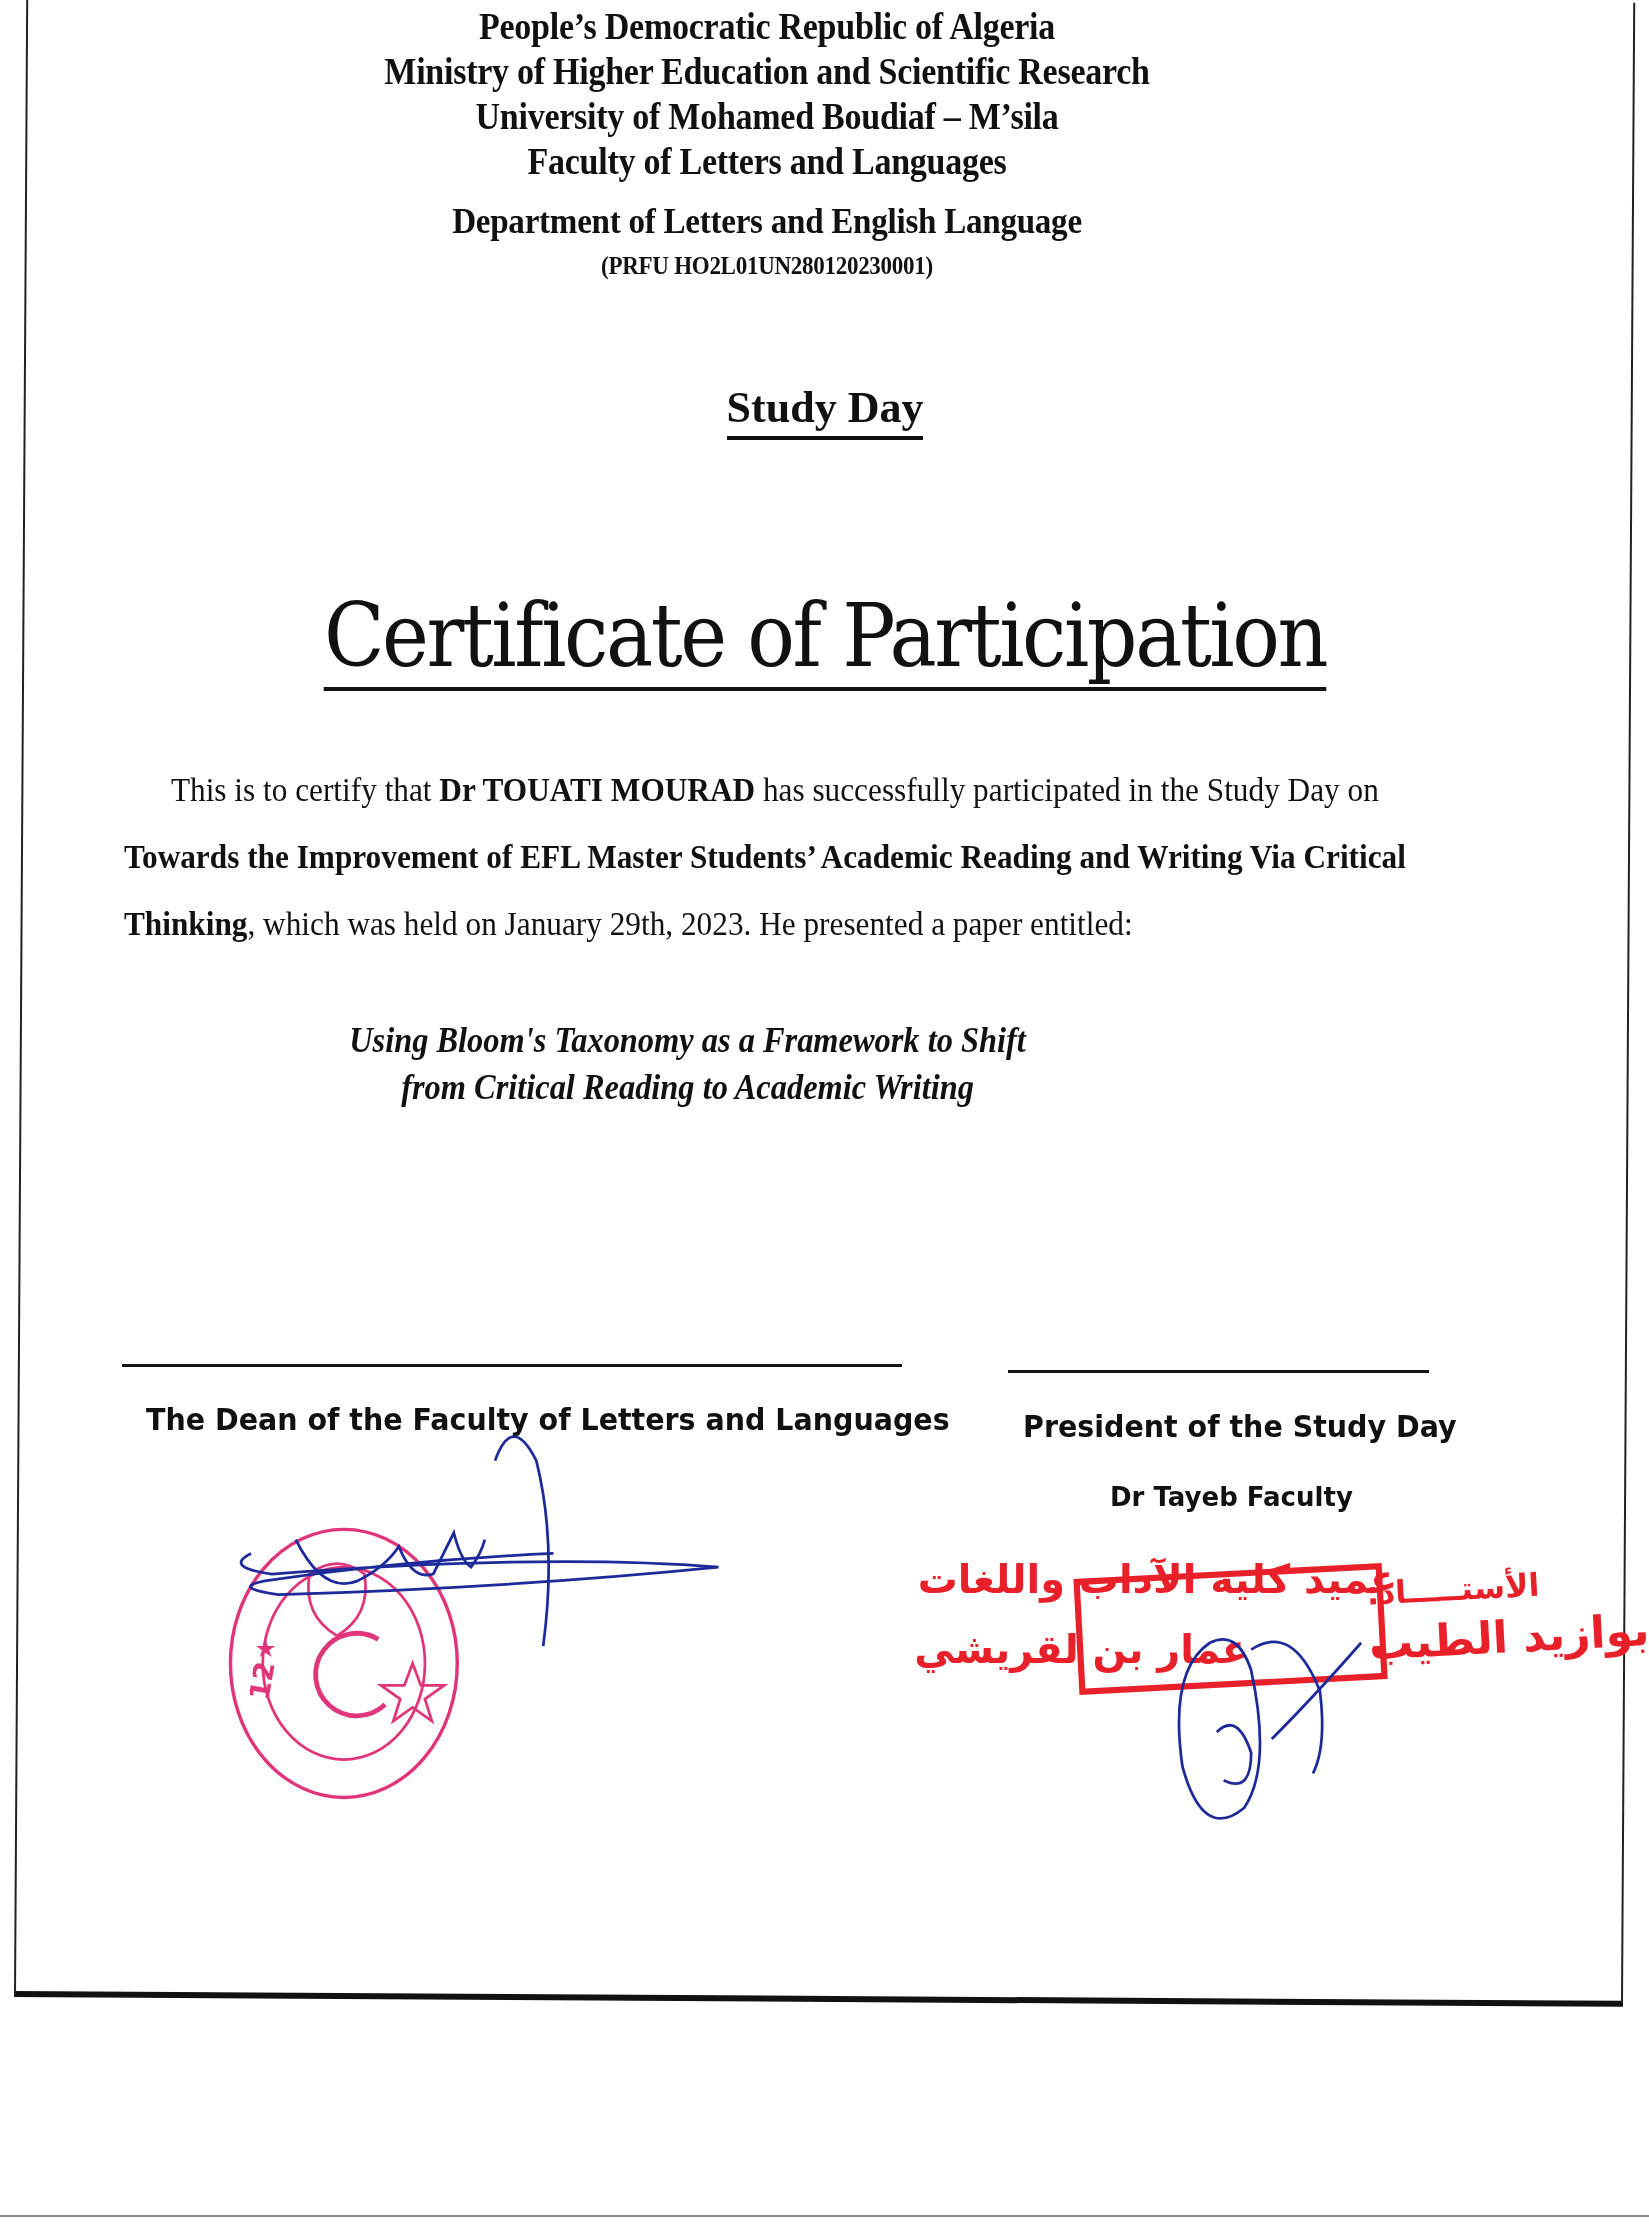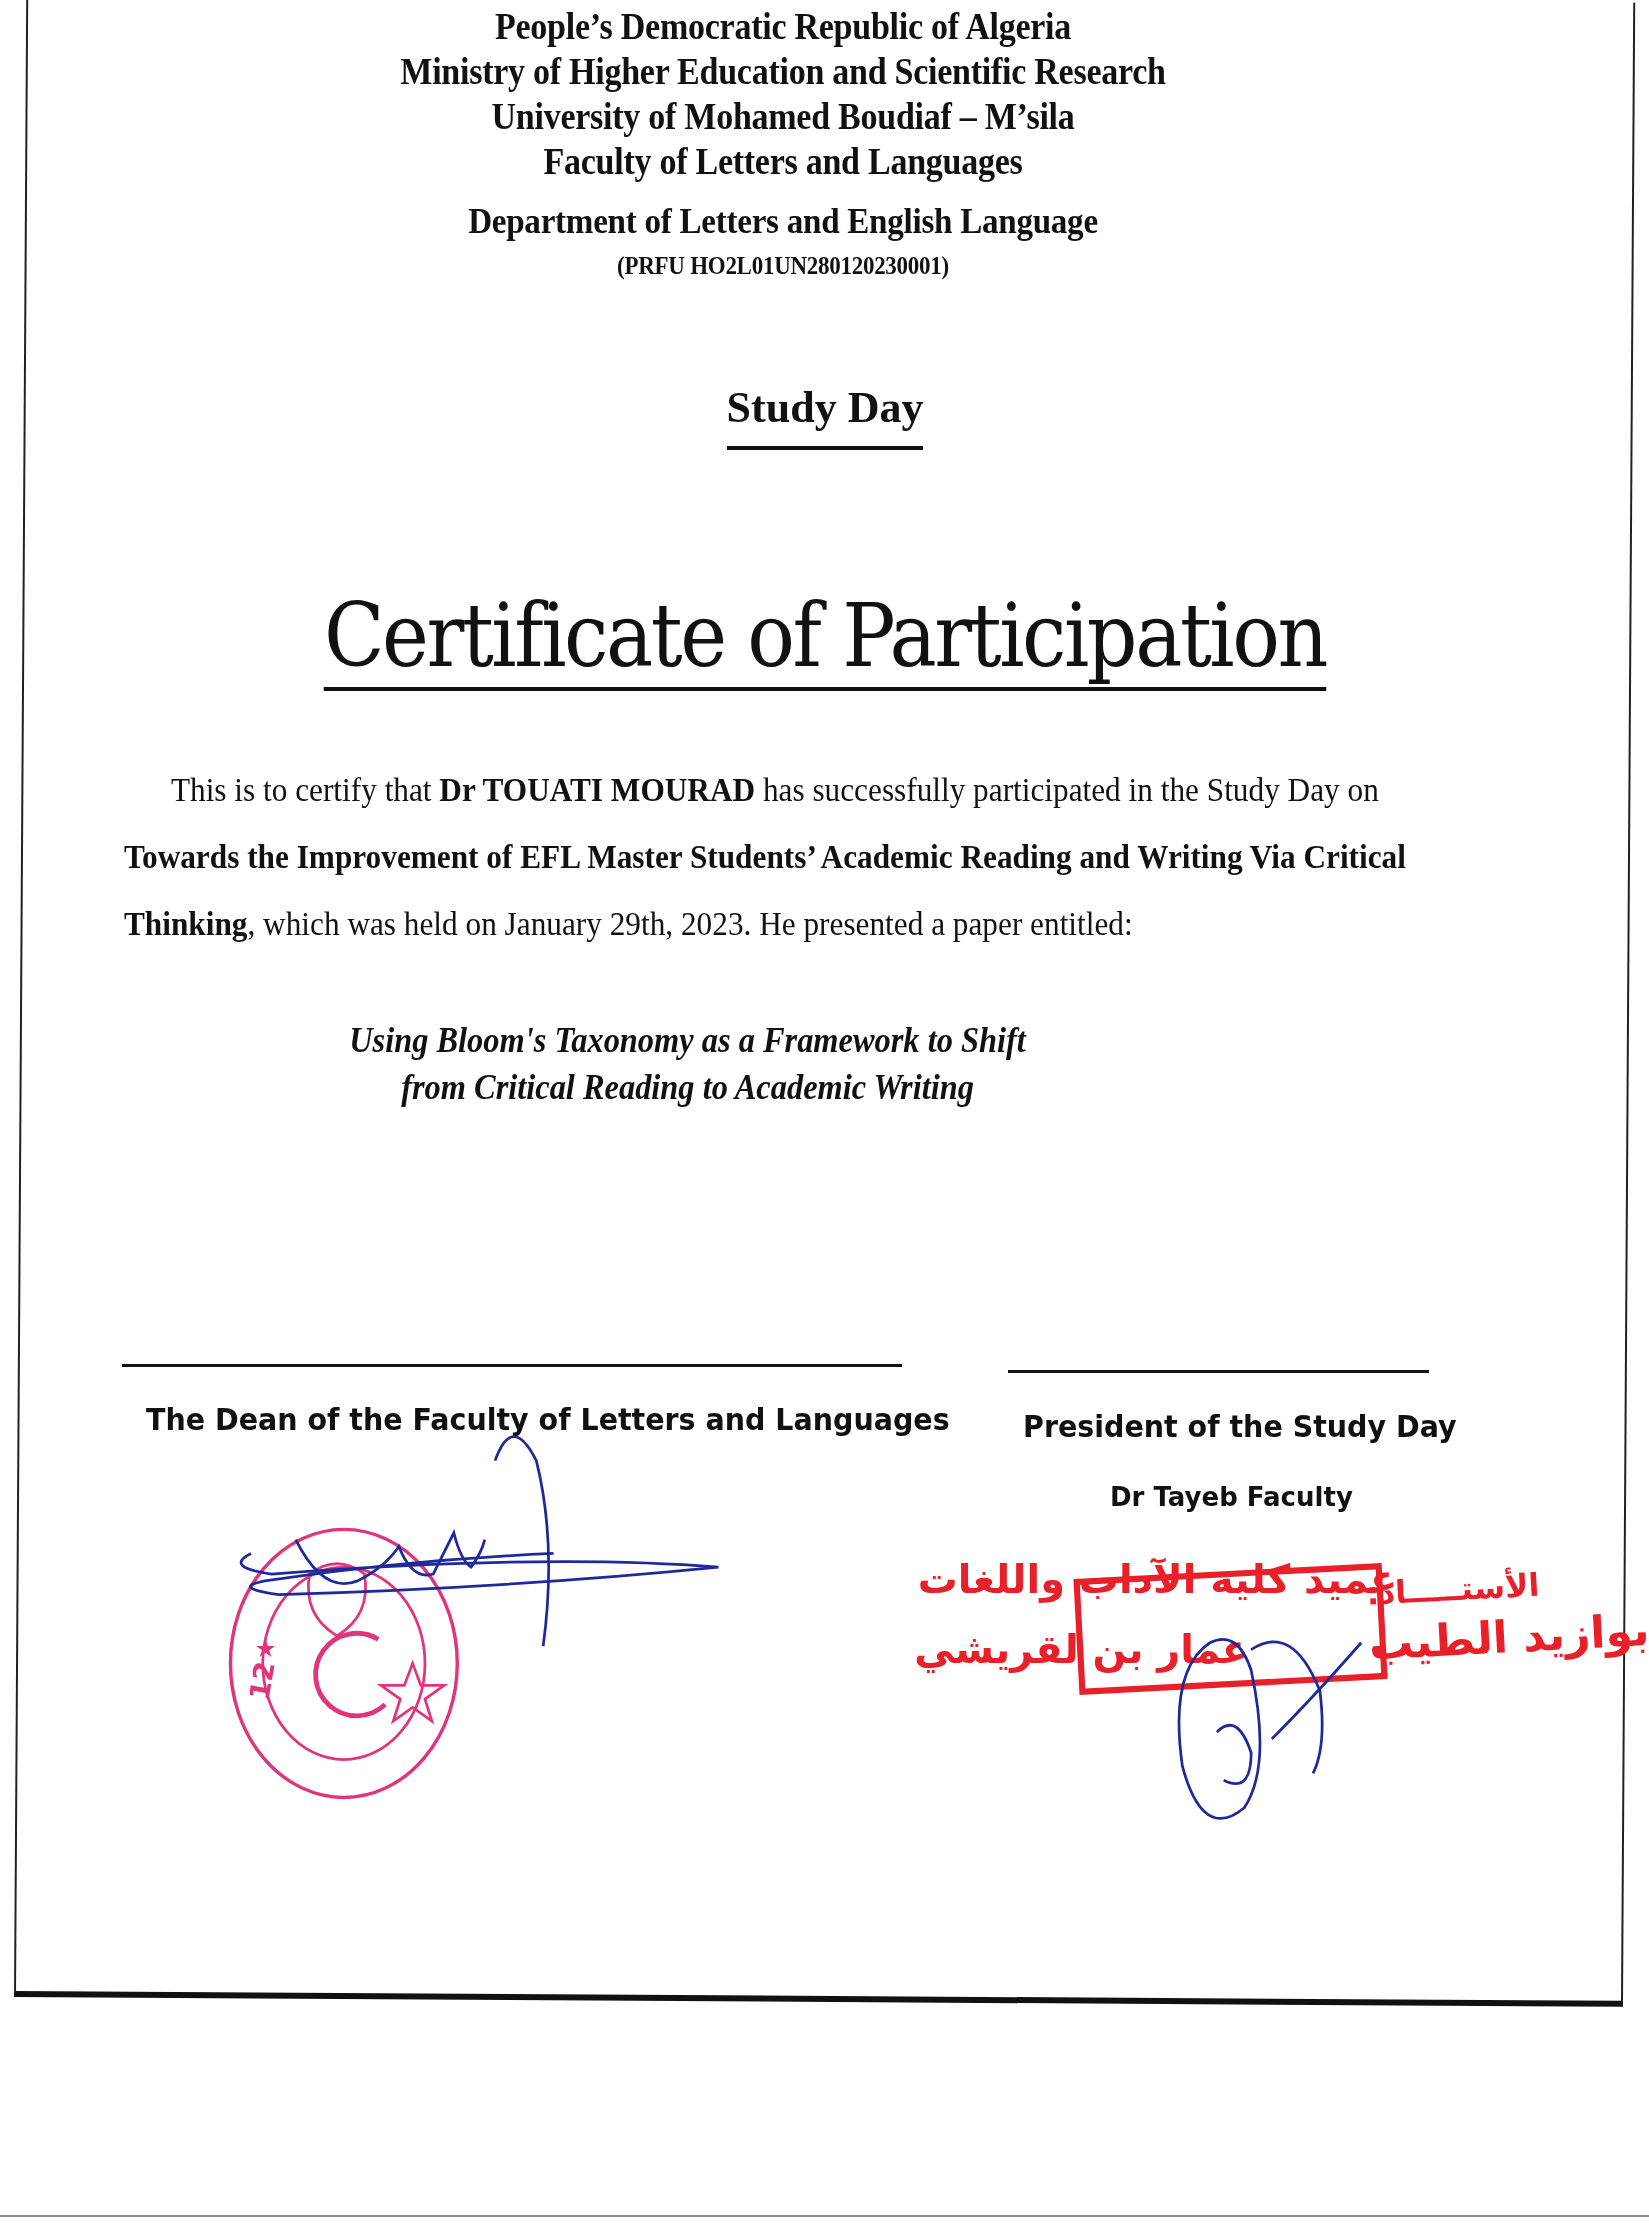--- a/index.html
+++ b/index.html
@@ -6,32 +6,32 @@
   body {
     width: 1650px; height: 2227px; background: #ffffff; position: relative; overflow: hidden;
     font-family: "Liberation Serif", serif; color: #111111;
   }
   .frame {
     position: absolute; left: 13.7px; top: -6.9px; width: 1609px; height: 2004px;
     border-left: 2.1px solid #222; border-right: 2.1px solid #222; border-bottom: 6.2px solid #111;
     transform: rotate(0.35deg); transform-origin: left bottom; box-sizing: border-box;
   }
   .scan-edge { position: absolute; left: 0; top: 2215px; width: 1650px; height: 2.1px; background: #556; opacity: .7; }
-  .header { position: absolute; left: 16px; top: 4.1px; width: 1534px; text-align: center; }
+  .header { position: absolute; left: 0; top: 4.1px; width: 1534px; text-align: center; }
   .header .line {
     font-family: "Liberation Serif", serif; font-weight: bold; font-size: 37px; line-height: 45px;
     transform: scaleX(0.92); letter-spacing: -0.3px;
   }
   .header .dept { margin-top: 15px; font-size: 36px; line-height: 44px; }
   .header .prfu { margin-top: 8.2px; font-size: 25px; line-height: 30px; }
   .study-day {
     position: absolute; left: 0; width: 1650px; top: 382px; text-align: center;
     font-weight: bold; font-size: 44px;
   }
-  .study-day span { border-bottom: 4.1px solid #111; padding-bottom: 14px; }
+  .study-day span { border-bottom: 4.1px solid #111; padding-bottom: 4px; }
   .title {
     position: absolute; left: 0; width: 1650px; top: 584px; text-align: center;
     font-size: 88px; font-family: "DejaVu Serif", serif; letter-spacing: -2.7px; transform: scaleX(0.9);
   }
   .title span { border-bottom: 4.1px solid #111; padding-bottom: 0px; line-height: 1.1; }
   .body-text {
     position: absolute; left: 124px; width: 1375px; top: 756px;
     font-size: 34px; line-height: 67px; text-indent: 51px; transform: scaleX(0.92); transform-origin: left top;
     width: 1478px;
   }

